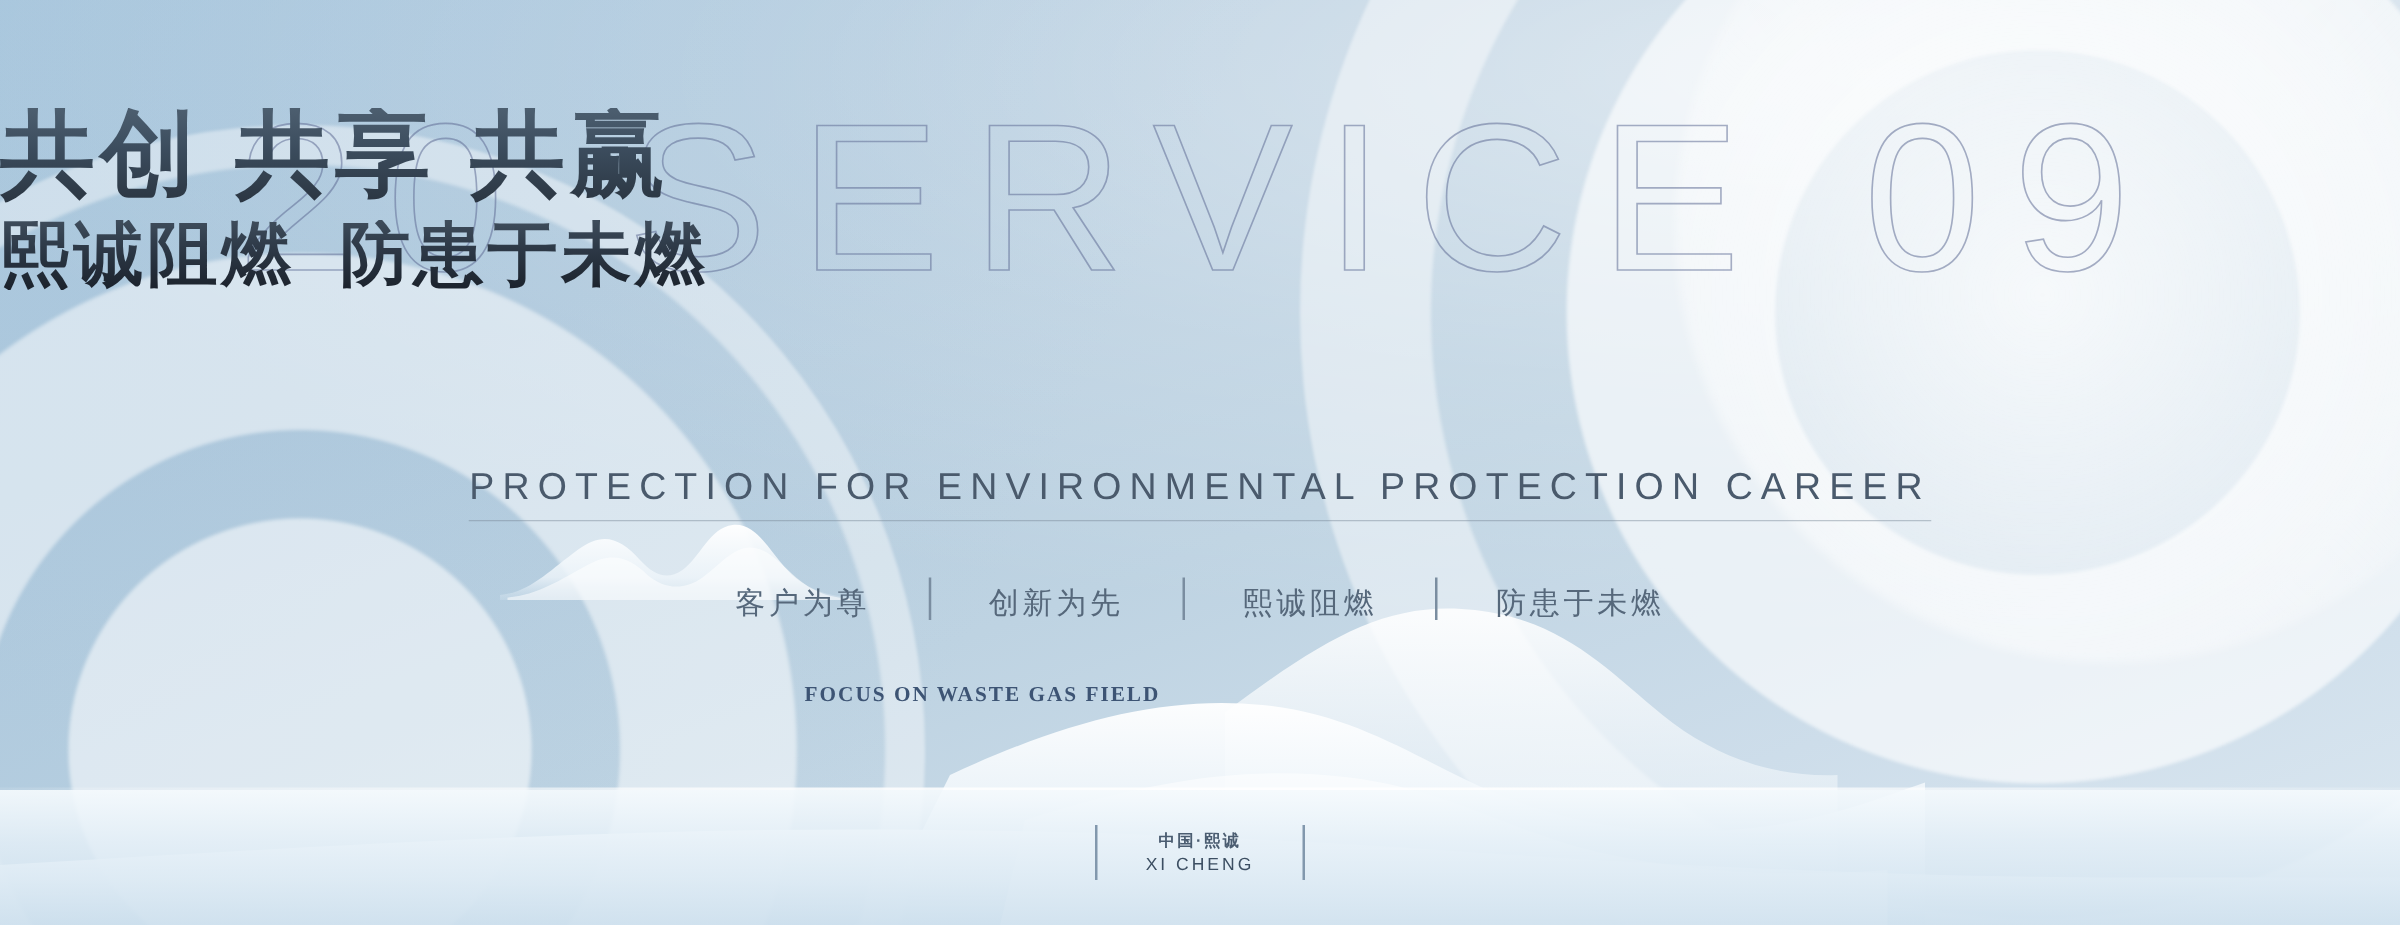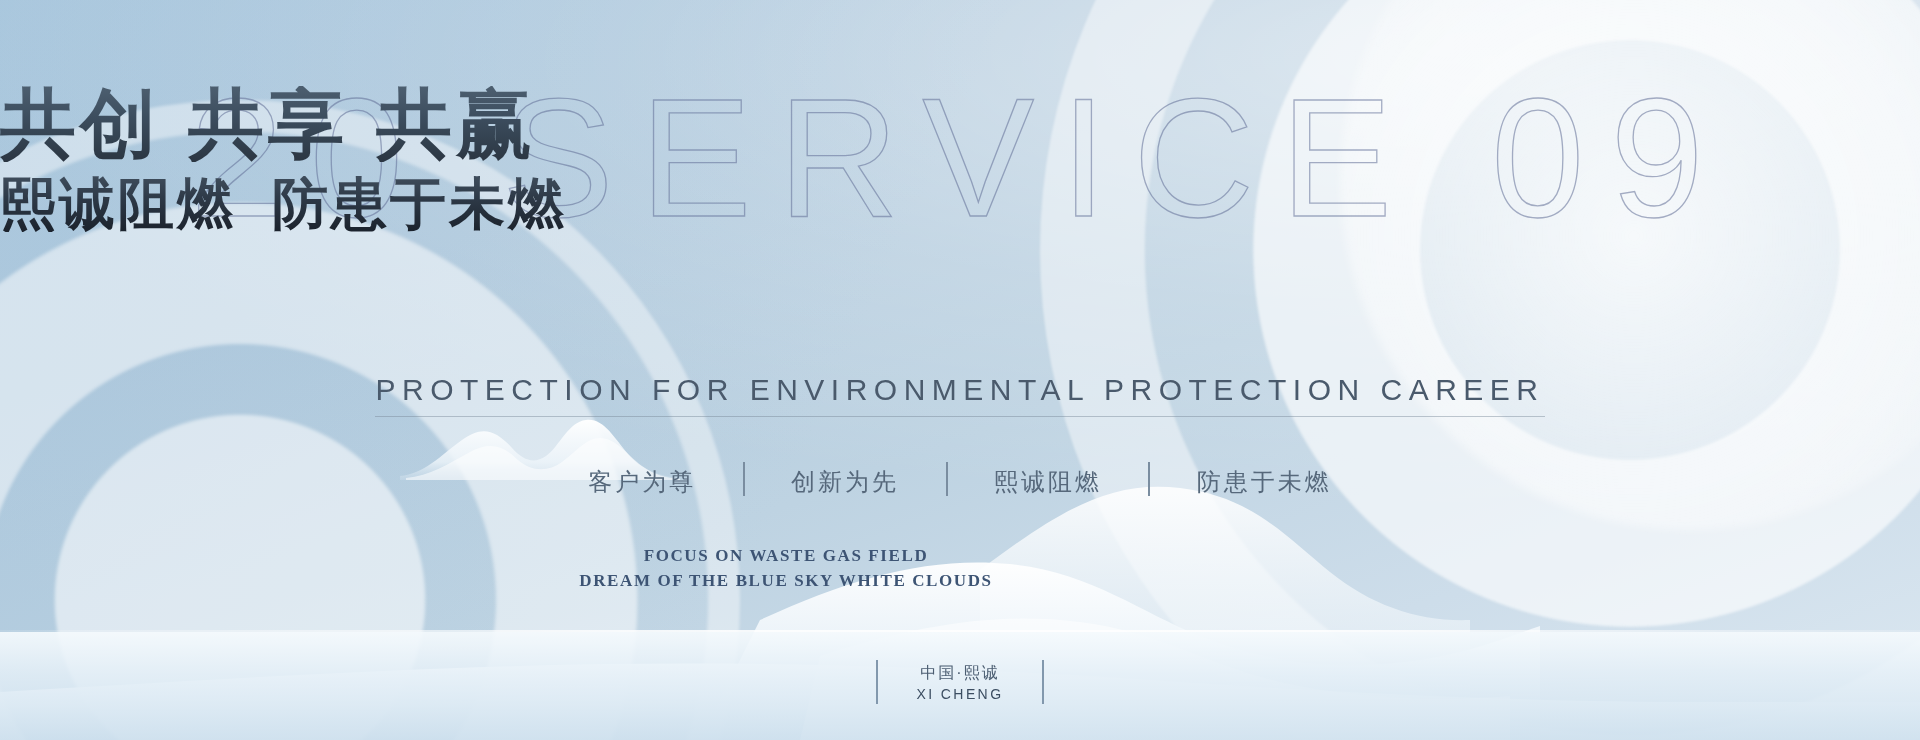--- a/index.html
+++ b/index.html
@@ -250,24 +250,25 @@
     background: #8298ad;
     vertical-align: middle;
     margin: 0 34px;
   }
   .logo-text {
     display: inline-block;
     vertical-align: middle;
     text-align: center;
   }
   .logo-cn {
-    font-size: 16px;
+    font-size: 13px;
     letter-spacing: 2px;
     color: #4b5d71;
     line-height: 1.5;
+    font-weight: bold;
   }
   .logo-en {
     font-size: 14px;
     letter-spacing: 2.4px;
     color: #3c4e62;
     line-height: 1.35;
   }
 </style>
 </head>
 <body>
@@ -342,21 +343,20 @@
     <span class="value-sep"></span>
     <span class="value-item">创新为先</span>
     <span class="value-sep"></span>
     <span class="value-item">熙诚阻燃</span>
     <span class="value-sep"></span>
     <span class="value-item">防患于未燃</span>
   </div>
 
   <div class="serif-lines">
     <div>FOCUS ON WASTE GAS FIELD</div>
-    <div>DREAM OF THE BLUE SKY WHITE CLOUDS</div>
   </div>
 
   <div class="logo">
     <span class="logo-bar"></span>
     <span class="logo-text">
       <span class="logo-cn" style="display:block">中国·熙诚</span>
       <span class="logo-en" style="display:block">XI CHENG</span>
     </span>
     <span class="logo-bar"></span>
   </div>

